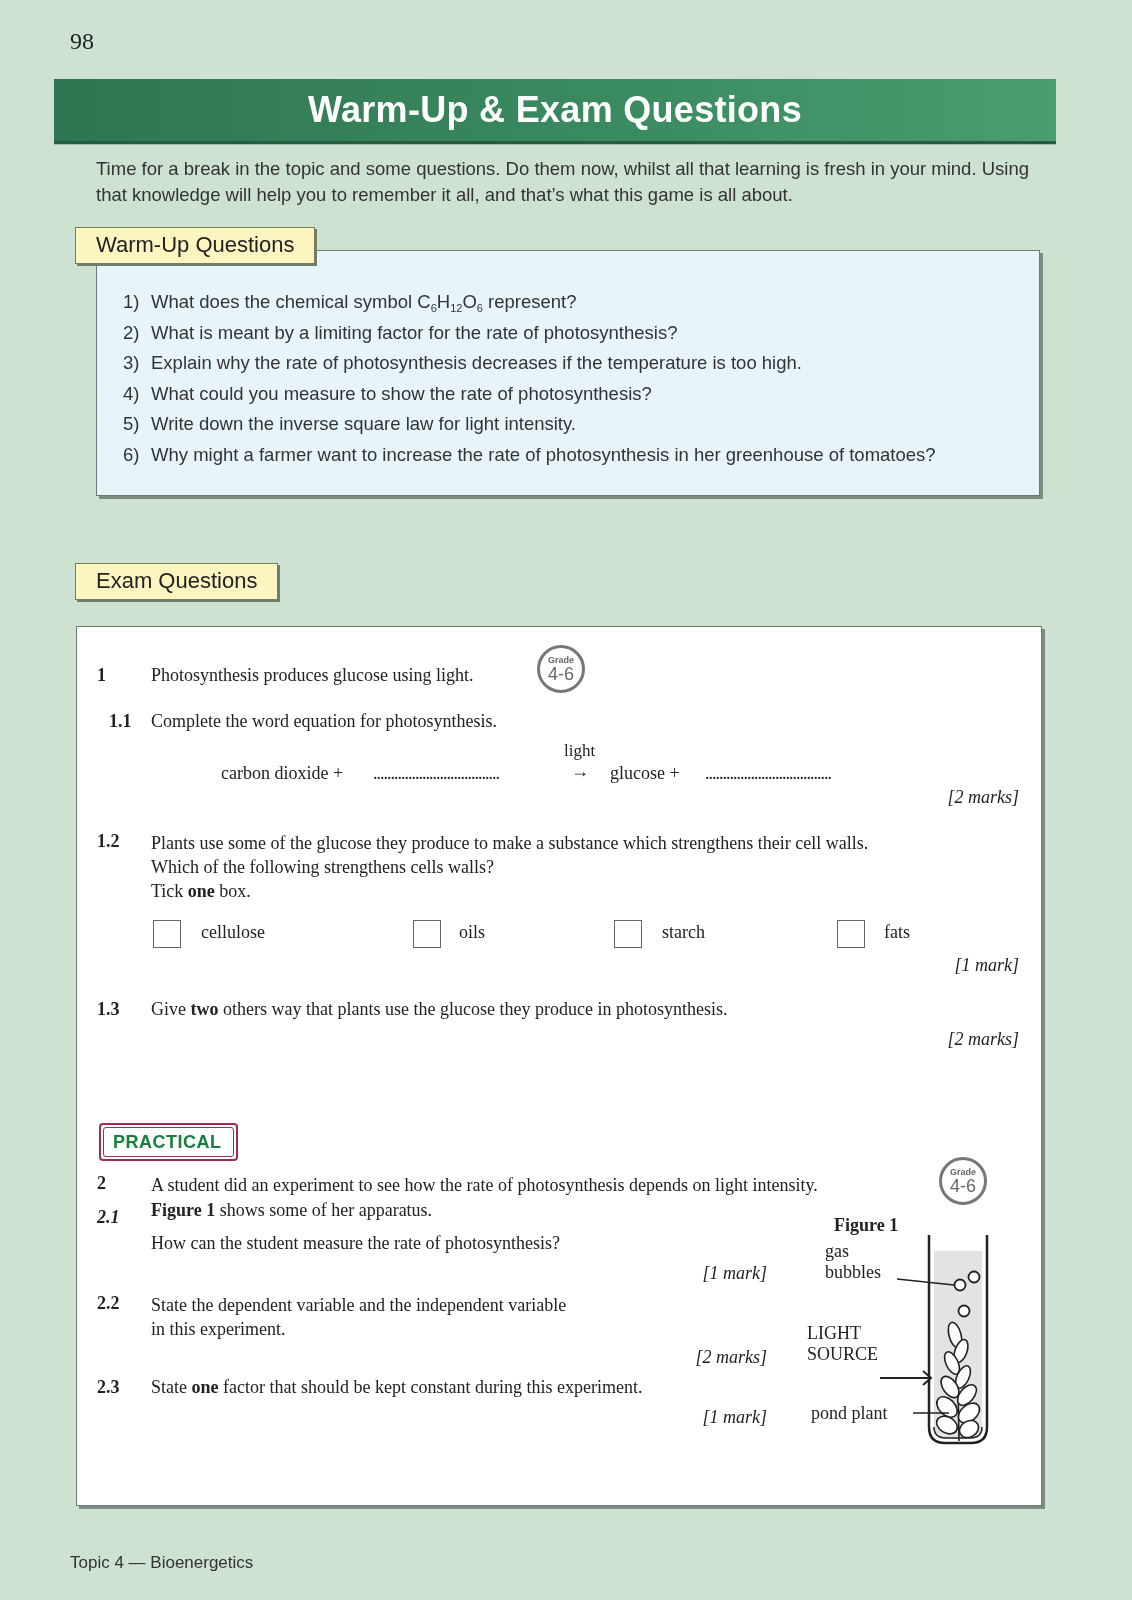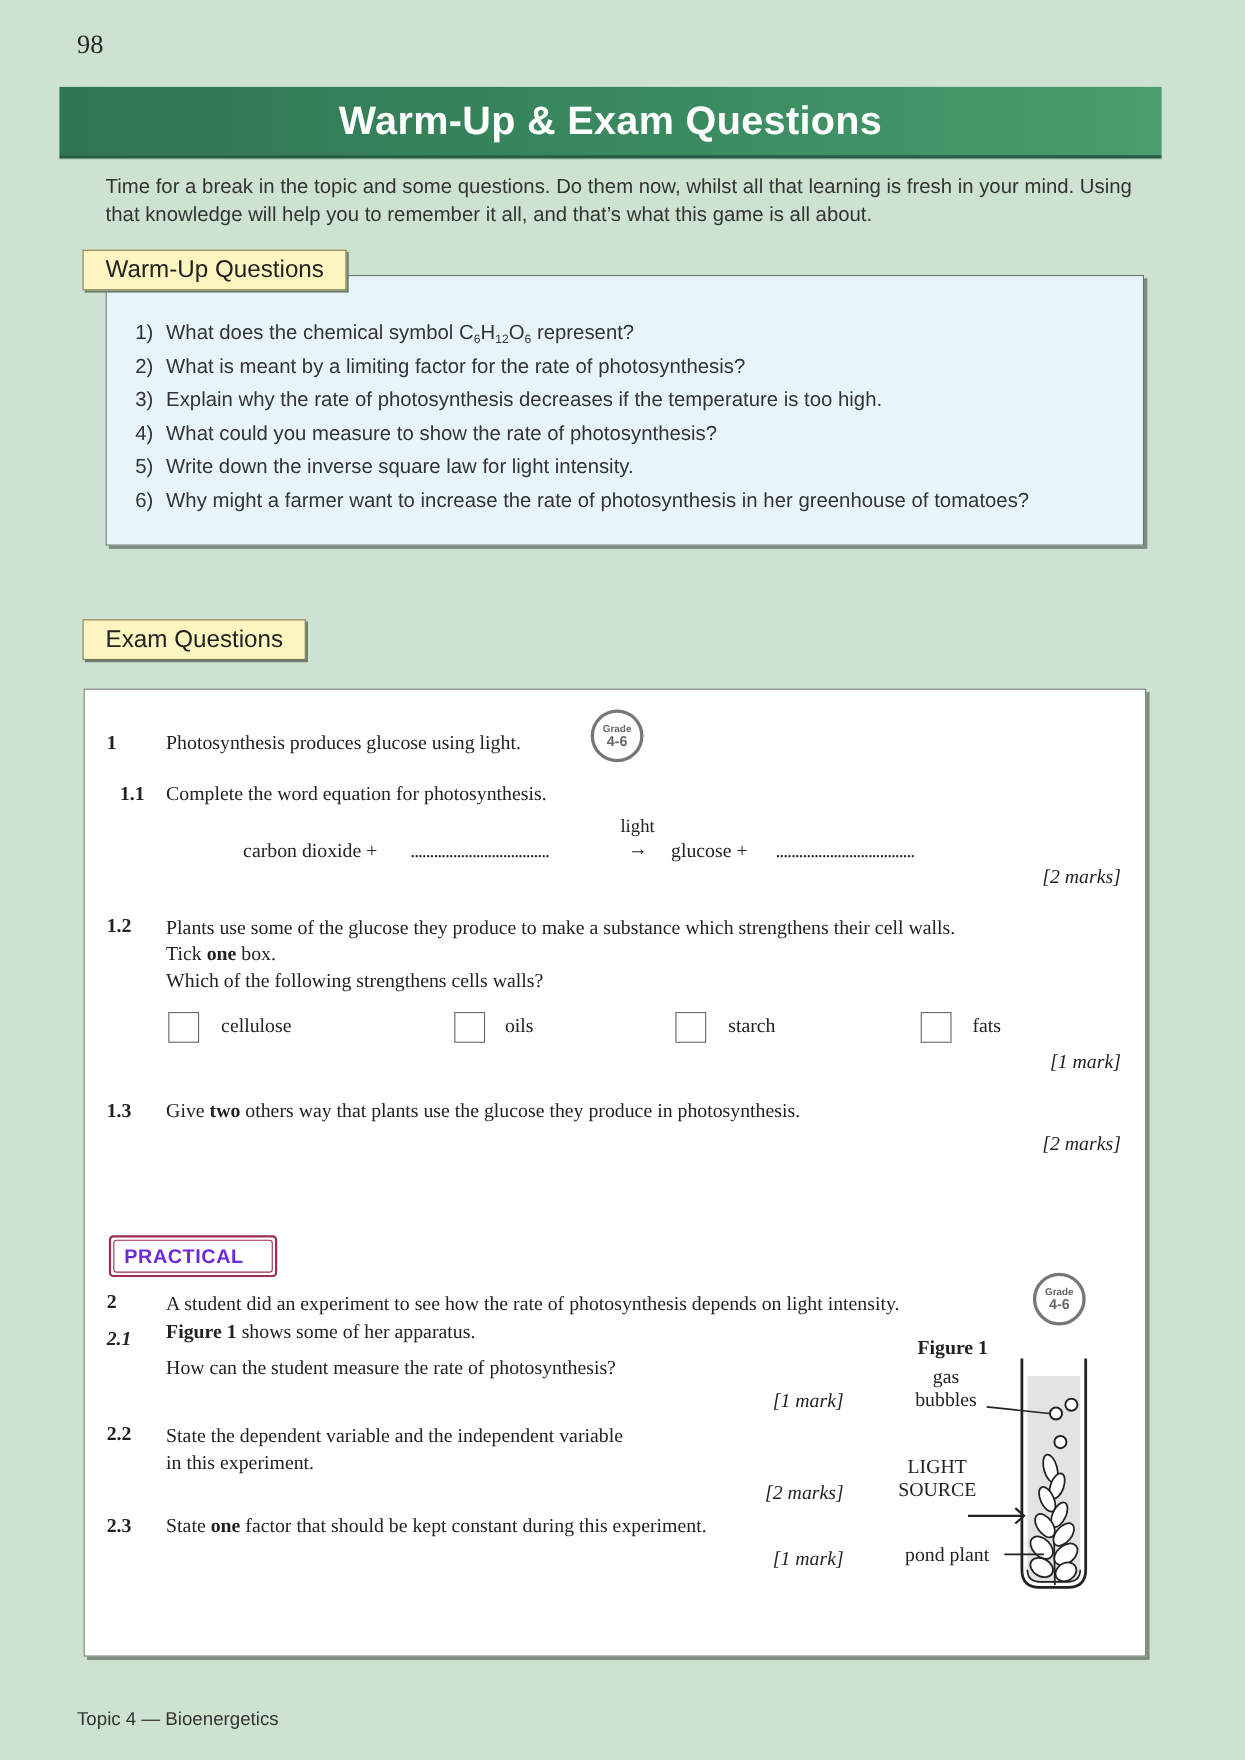--- a/index.html
+++ b/index.html
@@ -67,40 +67,40 @@
   .qtext { position: absolute; }
   .marks { position: absolute; font-style: italic; text-align: right; }
   .grade-badge {
     position: absolute; width: 48px; height: 48px;
     border: 3px solid #777; border-radius: 50%;
     box-sizing: border-box; background: #fff;
     display: flex; flex-direction: column; align-items: center; justify-content: center;
     font-family: "Liberation Sans", sans-serif; color: #666; line-height: 1;
   }
   .grade-badge .g-label { font-size: 9px; font-weight: bold; text-align: center; }
-  .grade-badge .g-val { font-size: 13px; font-weight: bold; text-align: center; }
+  .grade-badge .g-val { font-size: 18px; font-weight: normal; text-align: center; }
 
   .equation { position: absolute; left: 144px; top: 130px; width: 760px; height: 40px; }
   .equation span { position: absolute; }
   .checkbox {
     position: absolute; width: 28px; height: 28px;
     border: 1.5px solid #666; box-sizing: border-box; background: #fff;
   }
   .practical {
     position: absolute; left: 22px; top: 496px;
     border: 2px solid #a02c4e; border-radius: 4px; padding: 2px;
   }
   .practical span {
     display: block; border: 1.5px solid #a02c4e; border-radius: 3px;
-    padding: 4px 25px 3px 9px;
+    padding: 4px 11px 3px 9px;
     font-family: "Liberation Sans", sans-serif; font-weight: bold; font-size: 18px;
-    color: #6d28d9; letter-spacing: 0.5px; text-align: center;
+    color: #15803d; letter-spacing: 0.5px; text-align: center;
   }
   .figure-label { position: absolute; font-weight: bold; }
-  .fig-text { position: absolute; text-align: center; line-height: 21px; }
+  .fig-text { position: absolute; line-height: 21px; }
   .footer {
     position: absolute; left: 70px; top: 1553px;
     font-size: 17px; color: #333;
   }
 </style>
 </head>
 <body>
 
 <div class="page-number">98</div>
 
@@ -160,22 +160,22 @@
     <span style="left:343px; top:-16px; font-size:17px;">light</span>
     <span style="left:350px; top:4px;">→</span>
     <span style="left:389px; top:6px;">glucose  +</span>
     <span style="left:484px; top:6px; letter-spacing:-1px;">....................................</span>
   </div>
   <div class="marks" style="right:22px; top:160px;">[2 marks]</div>
 
   <div class="qnum" style="left:20px; top:204px;">1.2</div>
   <div class="qtext" style="left:74px; top:204px; line-height:24px;">
     <div>Plants use some of the glucose they produce to make a substance which strengthens their cell walls.</div>
+    <div>Which of the following strengthens cells walls?</div>
     <div><span>Tick </span><b>one</b><span> box.</span></div>
-    <div>Which of the following strengthens cells walls?</div>
   </div>
   <div class="checkbox" style="left:76px; top:293px;"></div>
   <div class="qtext" style="left:124px; top:295px;">cellulose</div>
   <div class="checkbox" style="left:336px; top:293px;"></div>
   <div class="qtext" style="left:382px; top:295px;">oils</div>
   <div class="checkbox" style="left:537px; top:293px;"></div>
   <div class="qtext" style="left:585px; top:295px;">starch</div>
   <div class="checkbox" style="left:760px; top:293px;"></div>
   <div class="qtext" style="left:807px; top:295px;">fats</div>
   <div class="marks" style="right:22px; top:328px;">[1 mark]</div>

